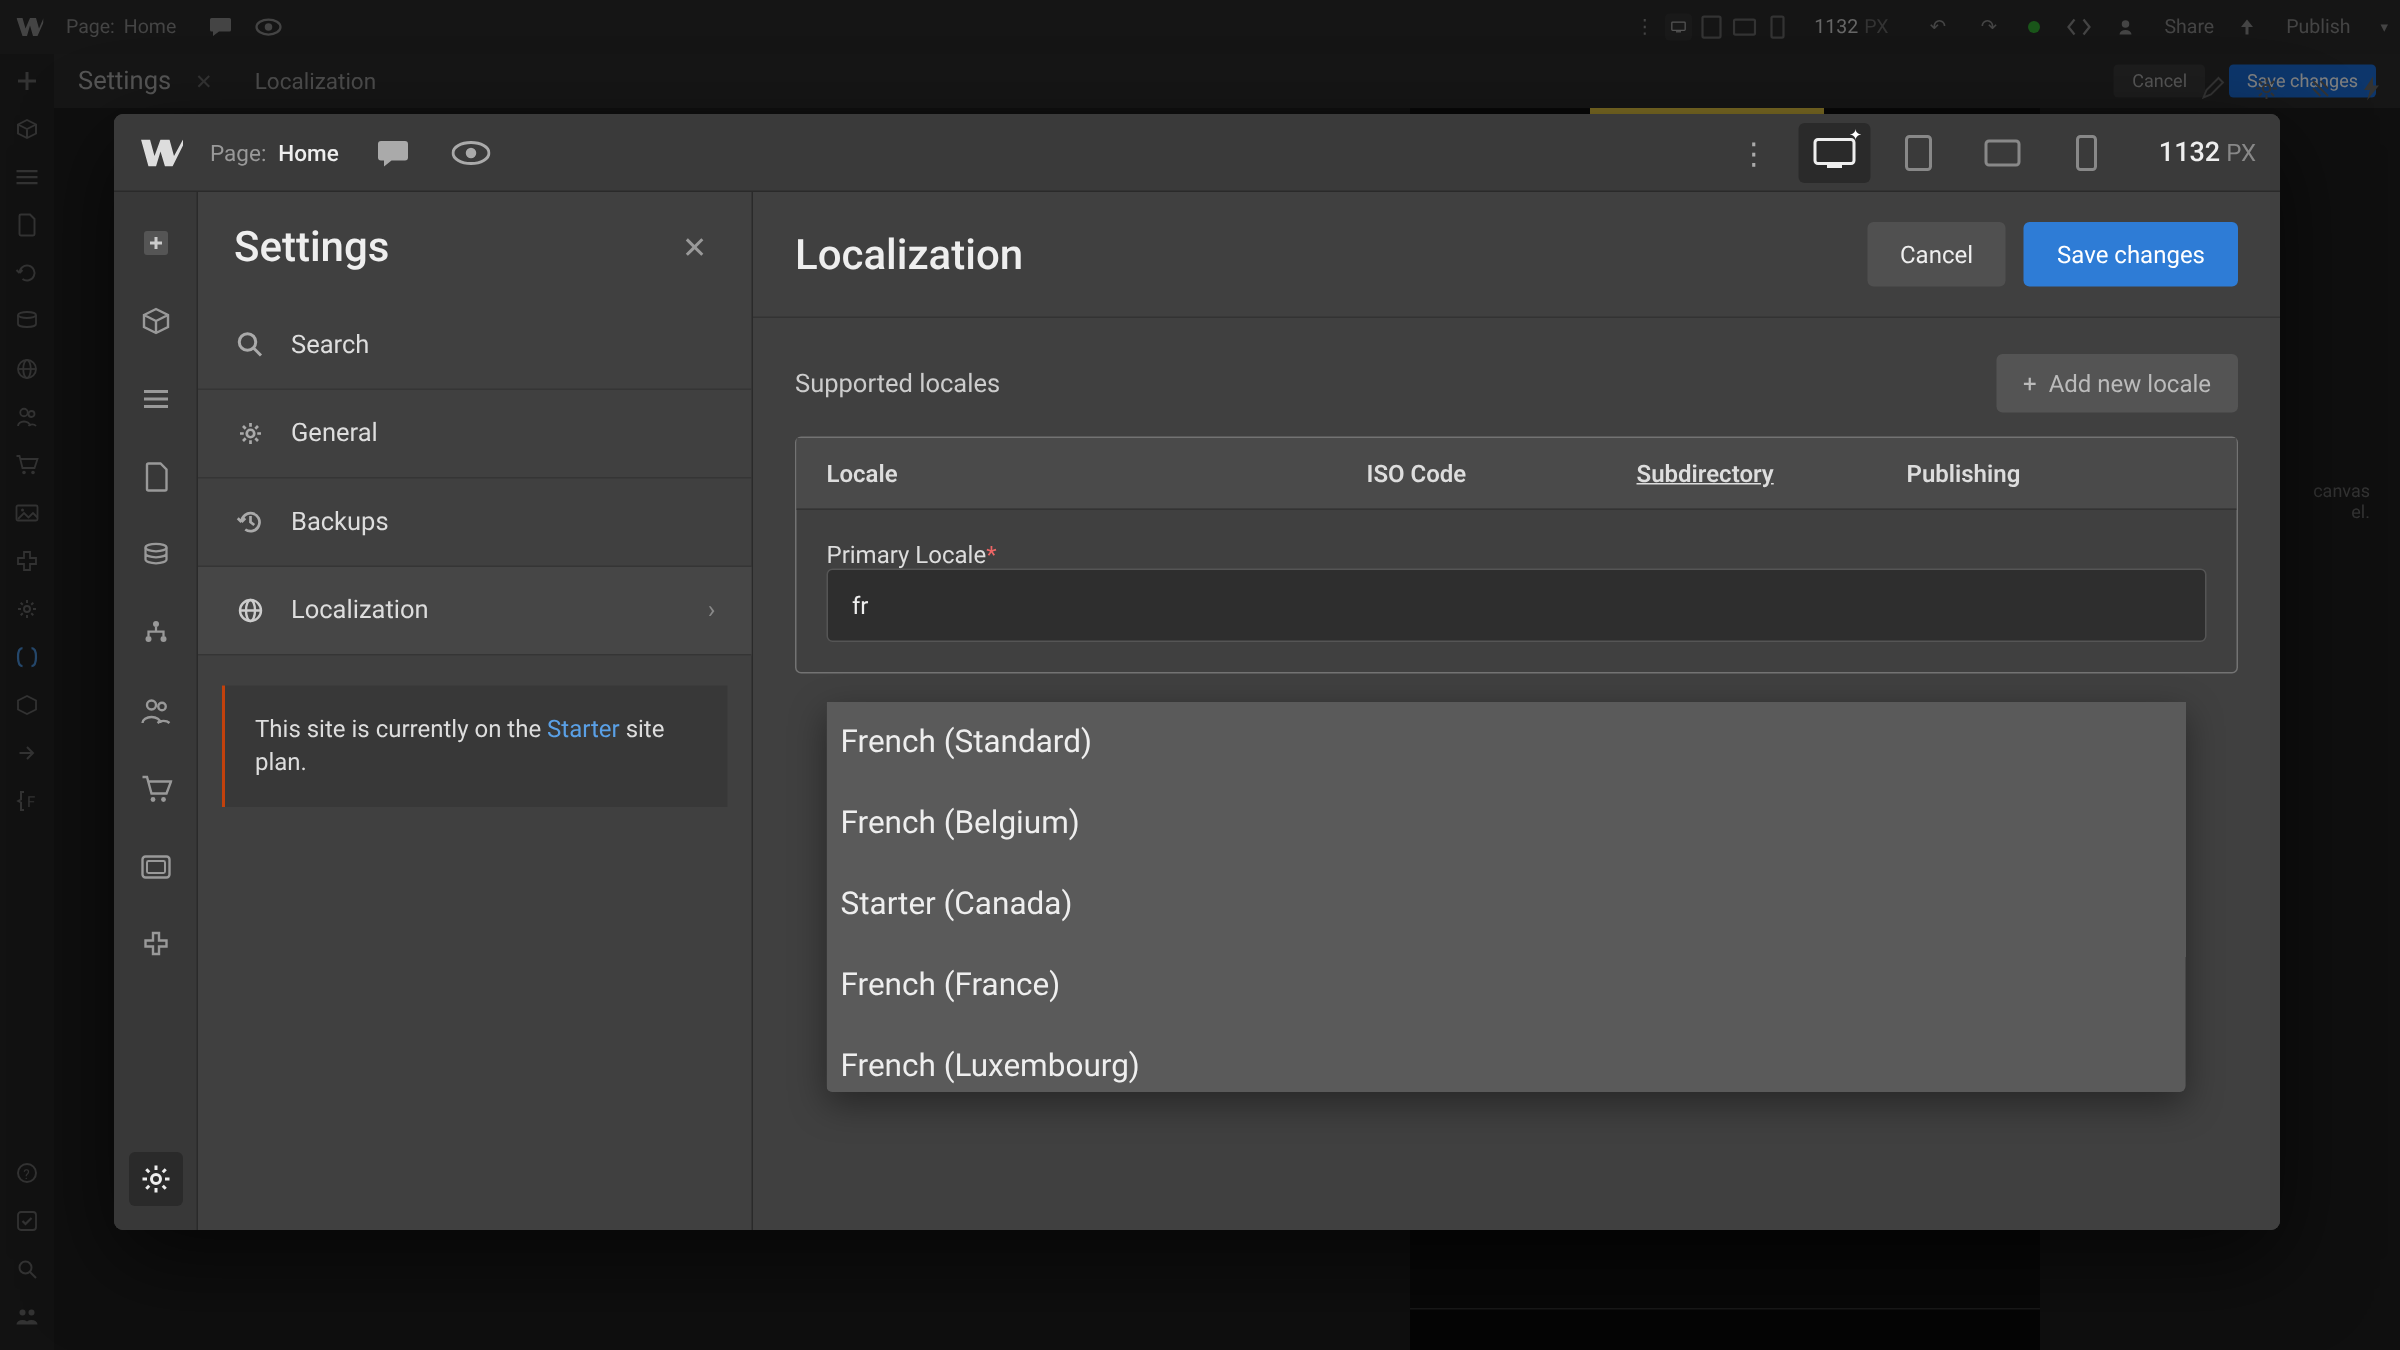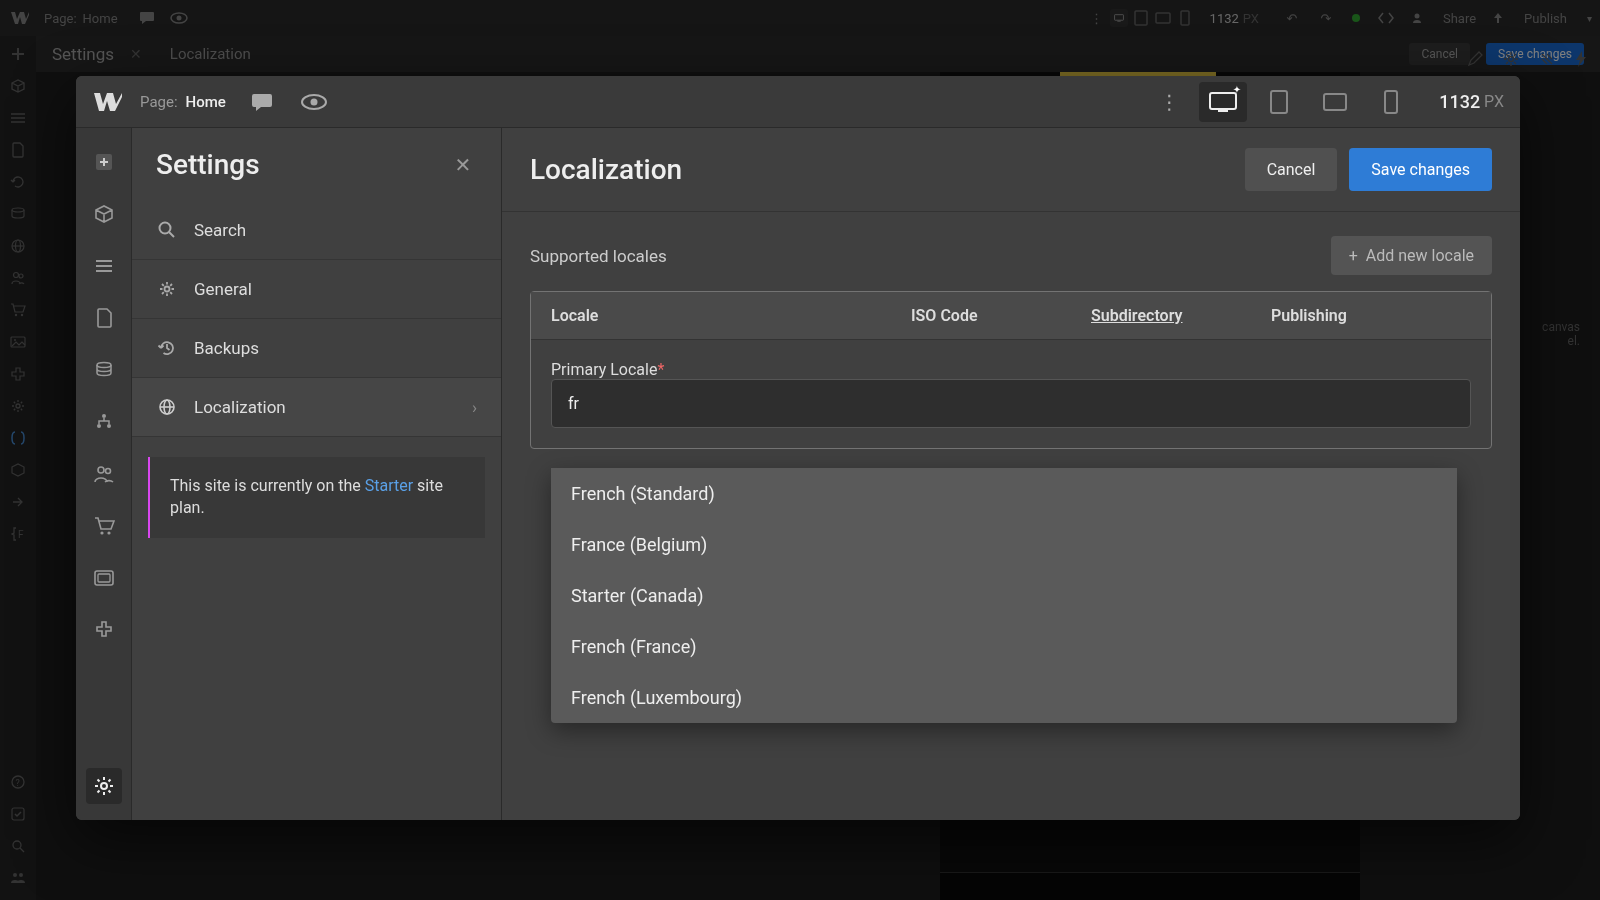--- a/index.html
+++ b/index.html
@@ -70,21 +70,21 @@
 
 
 .settings-sidebar { width: 370px; background: #404040; display: flex; flex-direction: column; border-right: 1px solid #2a2a2a; }
 .settings-sidebar .sidebar-header { padding: 20px 24px; display: flex; align-items: center; justify-content: space-between; }
 .settings-sidebar .sidebar-title { font-size: 28px; font-weight: 500; color: #eee; }
 .settings-sidebar .sidebar-close { width: 28px; height: 28px; display: flex; align-items: center; justify-content: center; color: #999; font-size: 20px; }
 .settings-sidebar .nav-item { padding: 18px 24px; display: flex; align-items: center; gap: 16px; color: #ddd; font-size: 17px; border-bottom: 1px solid #353535; cursor: pointer; }
 .settings-sidebar .nav-item.active { background: #464646; }
 .settings-sidebar .nav-item .chev { margin-left: auto; color: #888; }
 .settings-sidebar .nav-icon { width: 22px; height: 22px; display: flex; align-items: center; justify-content: center; color: #aaa; }
-.settings-sidebar .plan-callout { margin: 20px 16px; padding: 18px 20px; background: #383838; border-left: 2px solid #d946ef; color: #ddd; font-size: 16px; line-height: 1.4; }
+.settings-sidebar .plan-callout { margin: 20px 16px; padding: 18px 20px; background: #383838; border-left: 2px solid #c2410c; color: #ddd; font-size: 16px; line-height: 1.4; }
 .settings-sidebar .plan-callout .plan-link { color: #5aa0e6; }
 
 
 .content-area { flex: 1; display: flex; flex-direction: column; background: #404040; }
 .content-header { padding: 20px 28px; display: flex; align-items: center; justify-content: space-between; border-bottom: 1px solid #333; }
 .content-title { font-size: 28px; font-weight: 500; color: #eee; }
 .content-actions { display: flex; gap: 12px; }
 .btn-cancel { background: #505050; color: #eee; padding: 12px 22px; border-radius: 4px; font-size: 16px; border: none; cursor: pointer; }
 .btn-save { background: #2e7cd6; color: #fff; padding: 12px 22px; border-radius: 4px; font-size: 16px; border: none; cursor: pointer; }
 
@@ -105,21 +105,21 @@
 .new-locale-row .chev-up { color: #aaa; }
 
 .locale-form { padding: 20px; border-top: 1px solid #333; position: relative; }
 .field-label { font-size: 16px; color: #ddd; }
 .field-required { color: #e66; }
 .field-help { font-size: 15px; color: #aaa; margin-top: 4px; margin-bottom: 16px; }
 .locale-input { width: 100%; background: #2e2e2e; border: 1px solid #555; color: #eee; padding: 14px 16px; font-size: 16px; border-radius: 4px; outline: none; }
 
 
 .dropdown { position: absolute; left: 20px; right: 34px; top: 128px; background: #5a5a5a; border-radius: 0 0 4px 4px; box-shadow: 0 8px 24px rgba(0,0,0,0.4); max-height: 260px; overflow-y: auto; }
-.dropdown-item { padding: 15px 20px; font-size: 18px; color: #eee; cursor: pointer; }
+.dropdown-item { padding: 15px 9px; font-size: 21px; color: #eee; cursor: pointer; }
 .dropdown::-webkit-scrollbar { width: 10px; }
 .dropdown::-webkit-scrollbar-thumb { background: #777; border-radius: 5px; }
 
 svg { display: block; }
 </style>
 </head>
 <body>
 
 <div class="outer-designer">
   <div class="outer-topbar">
@@ -563,21 +563,21 @@
             <div class="col-pub">Publishing</div>
           </div>
           <div class="locale-form">
             <div>
               <span class="field-label">Primary Locale</span><span class="field-required">*</span>
             </div>
             <input class="locale-input" value="fr" style="">
 
             <div class="dropdown">
               <div class="dropdown-item">French (Standard)</div>
-              <div class="dropdown-item">France (Belgium)</div>
+              <div class="dropdown-item">French (Belgium)</div>
               <div class="dropdown-item">Starter (Canada)</div>
               <div class="dropdown-item">French (France)</div>
               <div class="dropdown-item">French (Luxembourg)</div>
             </div>
           </div>
         </div>
       </div>
     </div>
   </div>
 </div>

